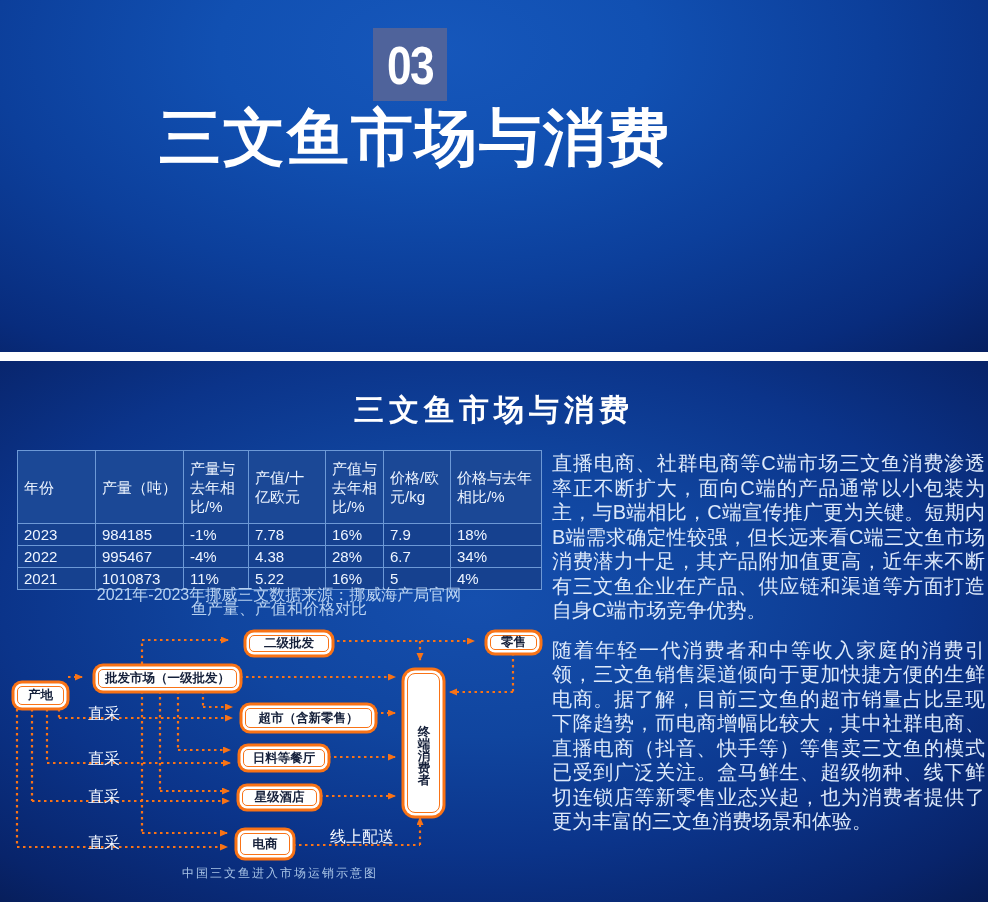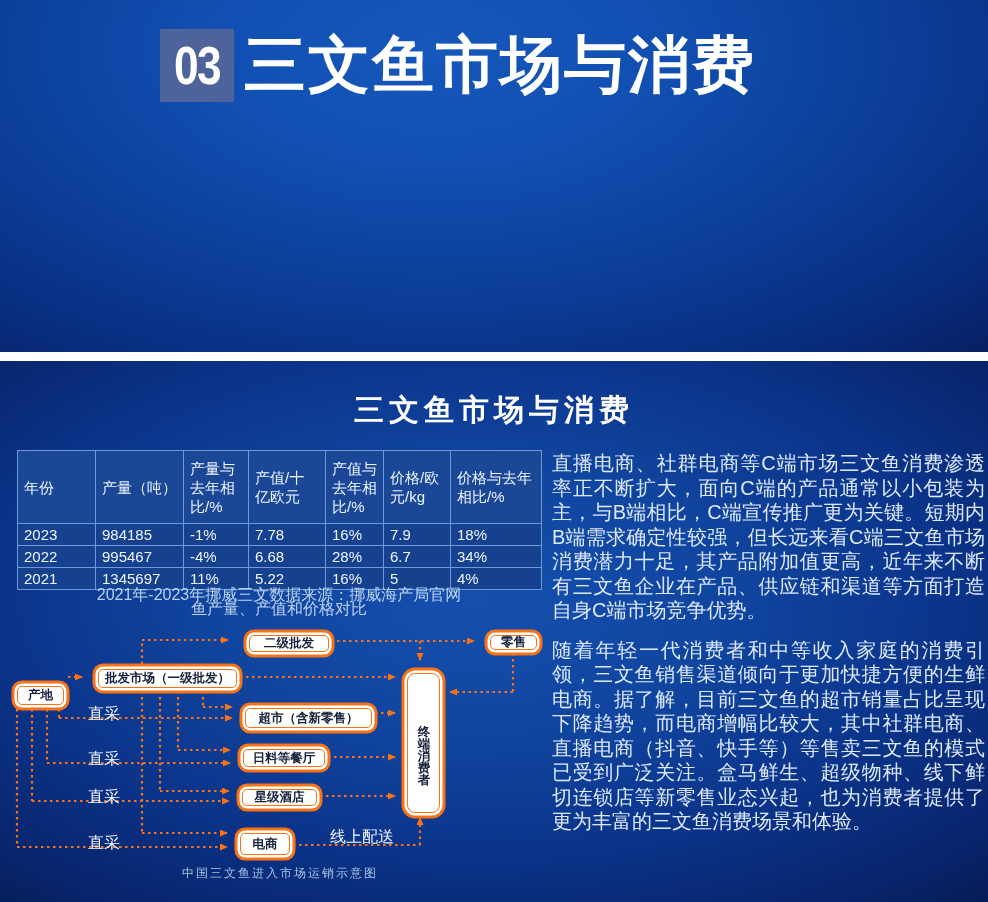--- a/index.html
+++ b/index.html
@@ -15,21 +15,21 @@
     background:radial-gradient(ellipse 980px 520px at 44% 14%,
       #1657bb 0%, #1150b2 22%, #0c3f9b 45%, #082c7d 68%, #061b57 86%, #051239 100%);
   }
   .divider{position:absolute;left:0;top:352px;width:988px;height:9px;background:#ffffff;}
   .slide-bottom{
     top:361px;height:541px;
     background:radial-gradient(ellipse 860px 460px at 48% 44%,
       #154fae 0%, #10459f 30%, #0b348a 55%, #08246b 78%, #051440 100%);
   }
   
-  .title-row{position:absolute;left:160px;top:28px;display:flex;align-items:center;}
+  .title-row{position:absolute;left:149px;top:28px;display:flex;align-items:center;flex-direction:column;}
   .num-box{
     width:74px;height:73px;background:#4f639b;
     display:flex;align-items:center;justify-content:center;flex:none;
   }
   .num-box span{
     color:#fff;font-size:54px;font-weight:bold;letter-spacing:-2px;
     transform:scaleX(.82);display:inline-block;
   }
   .main-title{
     margin-left:10px;color:#ffffff;font-size:62px;font-weight:bold;
@@ -131,28 +131,28 @@
         <td>-1%</td>
         <td>7.78</td>
         <td>16%</td>
         <td>7.9</td>
         <td>18%</td>
       </tr>
       <tr>
         <td>2022</td>
         <td>995467</td>
         <td>-4%</td>
-        <td>6.68</td>
+        <td>4.38</td>
         <td>28%</td>
         <td>6.7</td>
         <td>34%</td>
       </tr>
       <tr>
         <td>2021</td>
-        <td>1345697</td>
+        <td>1010873</td>
         <td>11%</td>
         <td>5.22</td>
         <td>16%</td>
         <td>5</td>
         <td>4%</td>
       </tr>
     </tbody>
   </table>
 
   <div class="table-caption">

